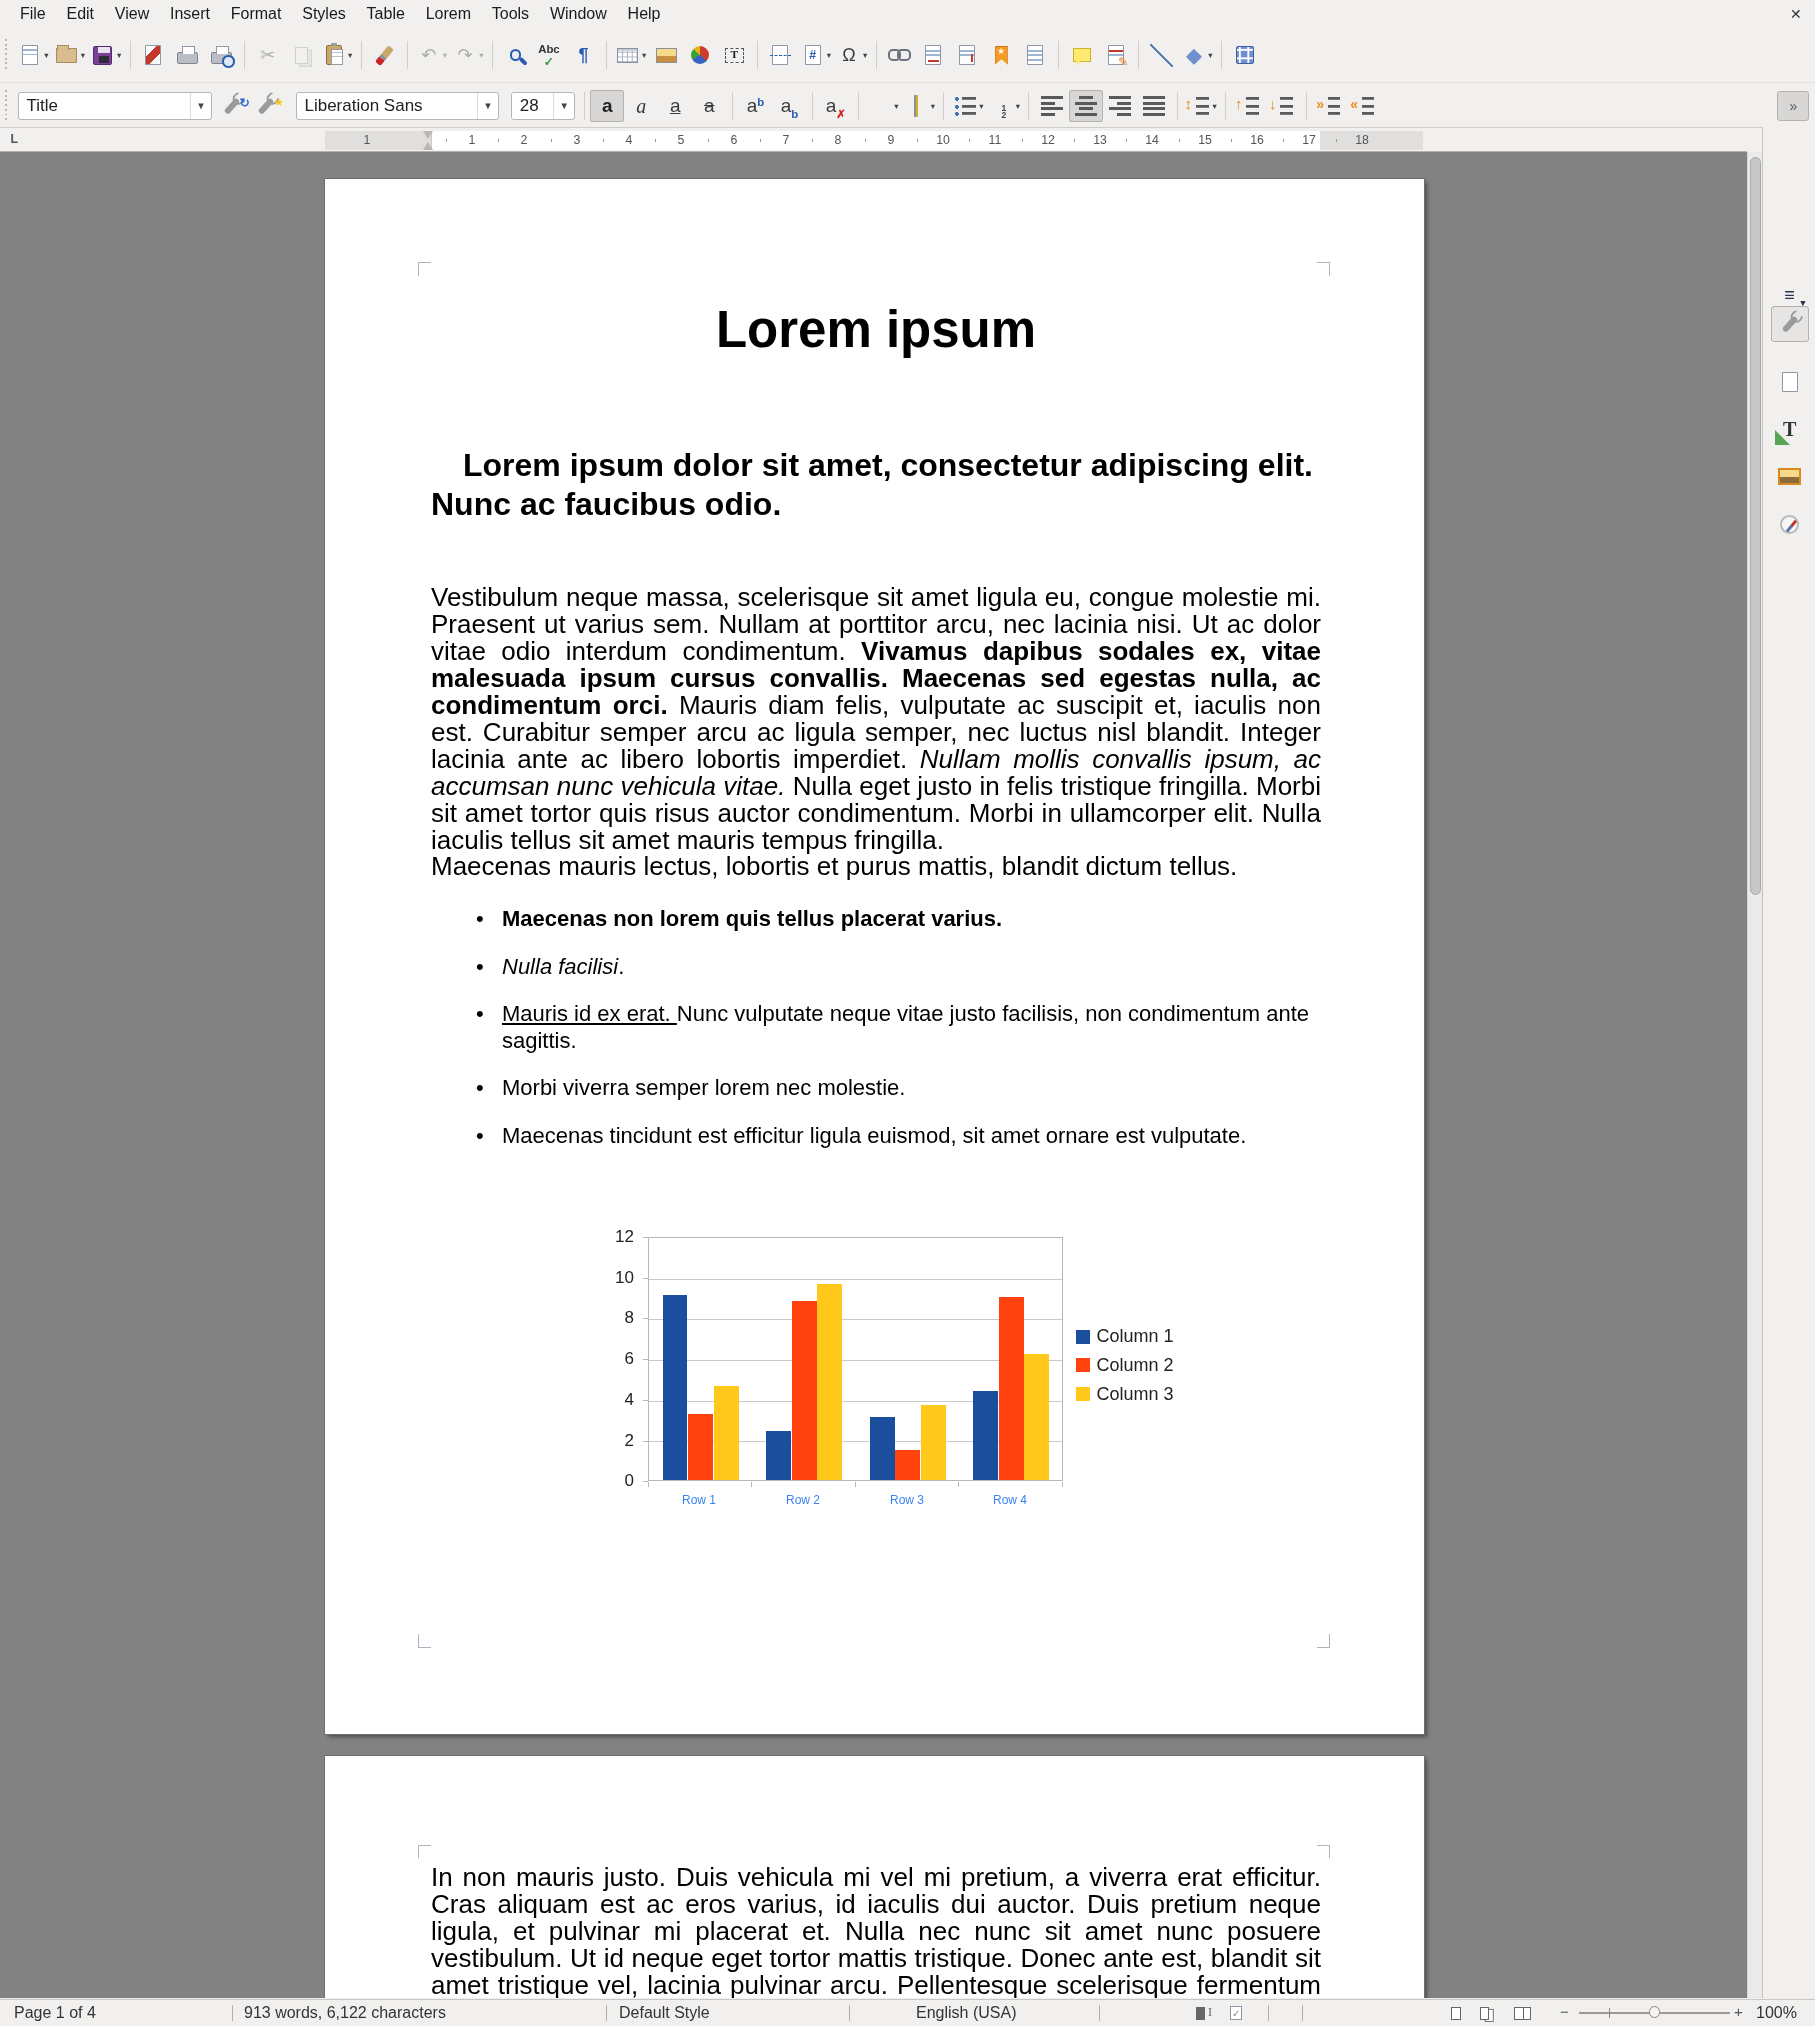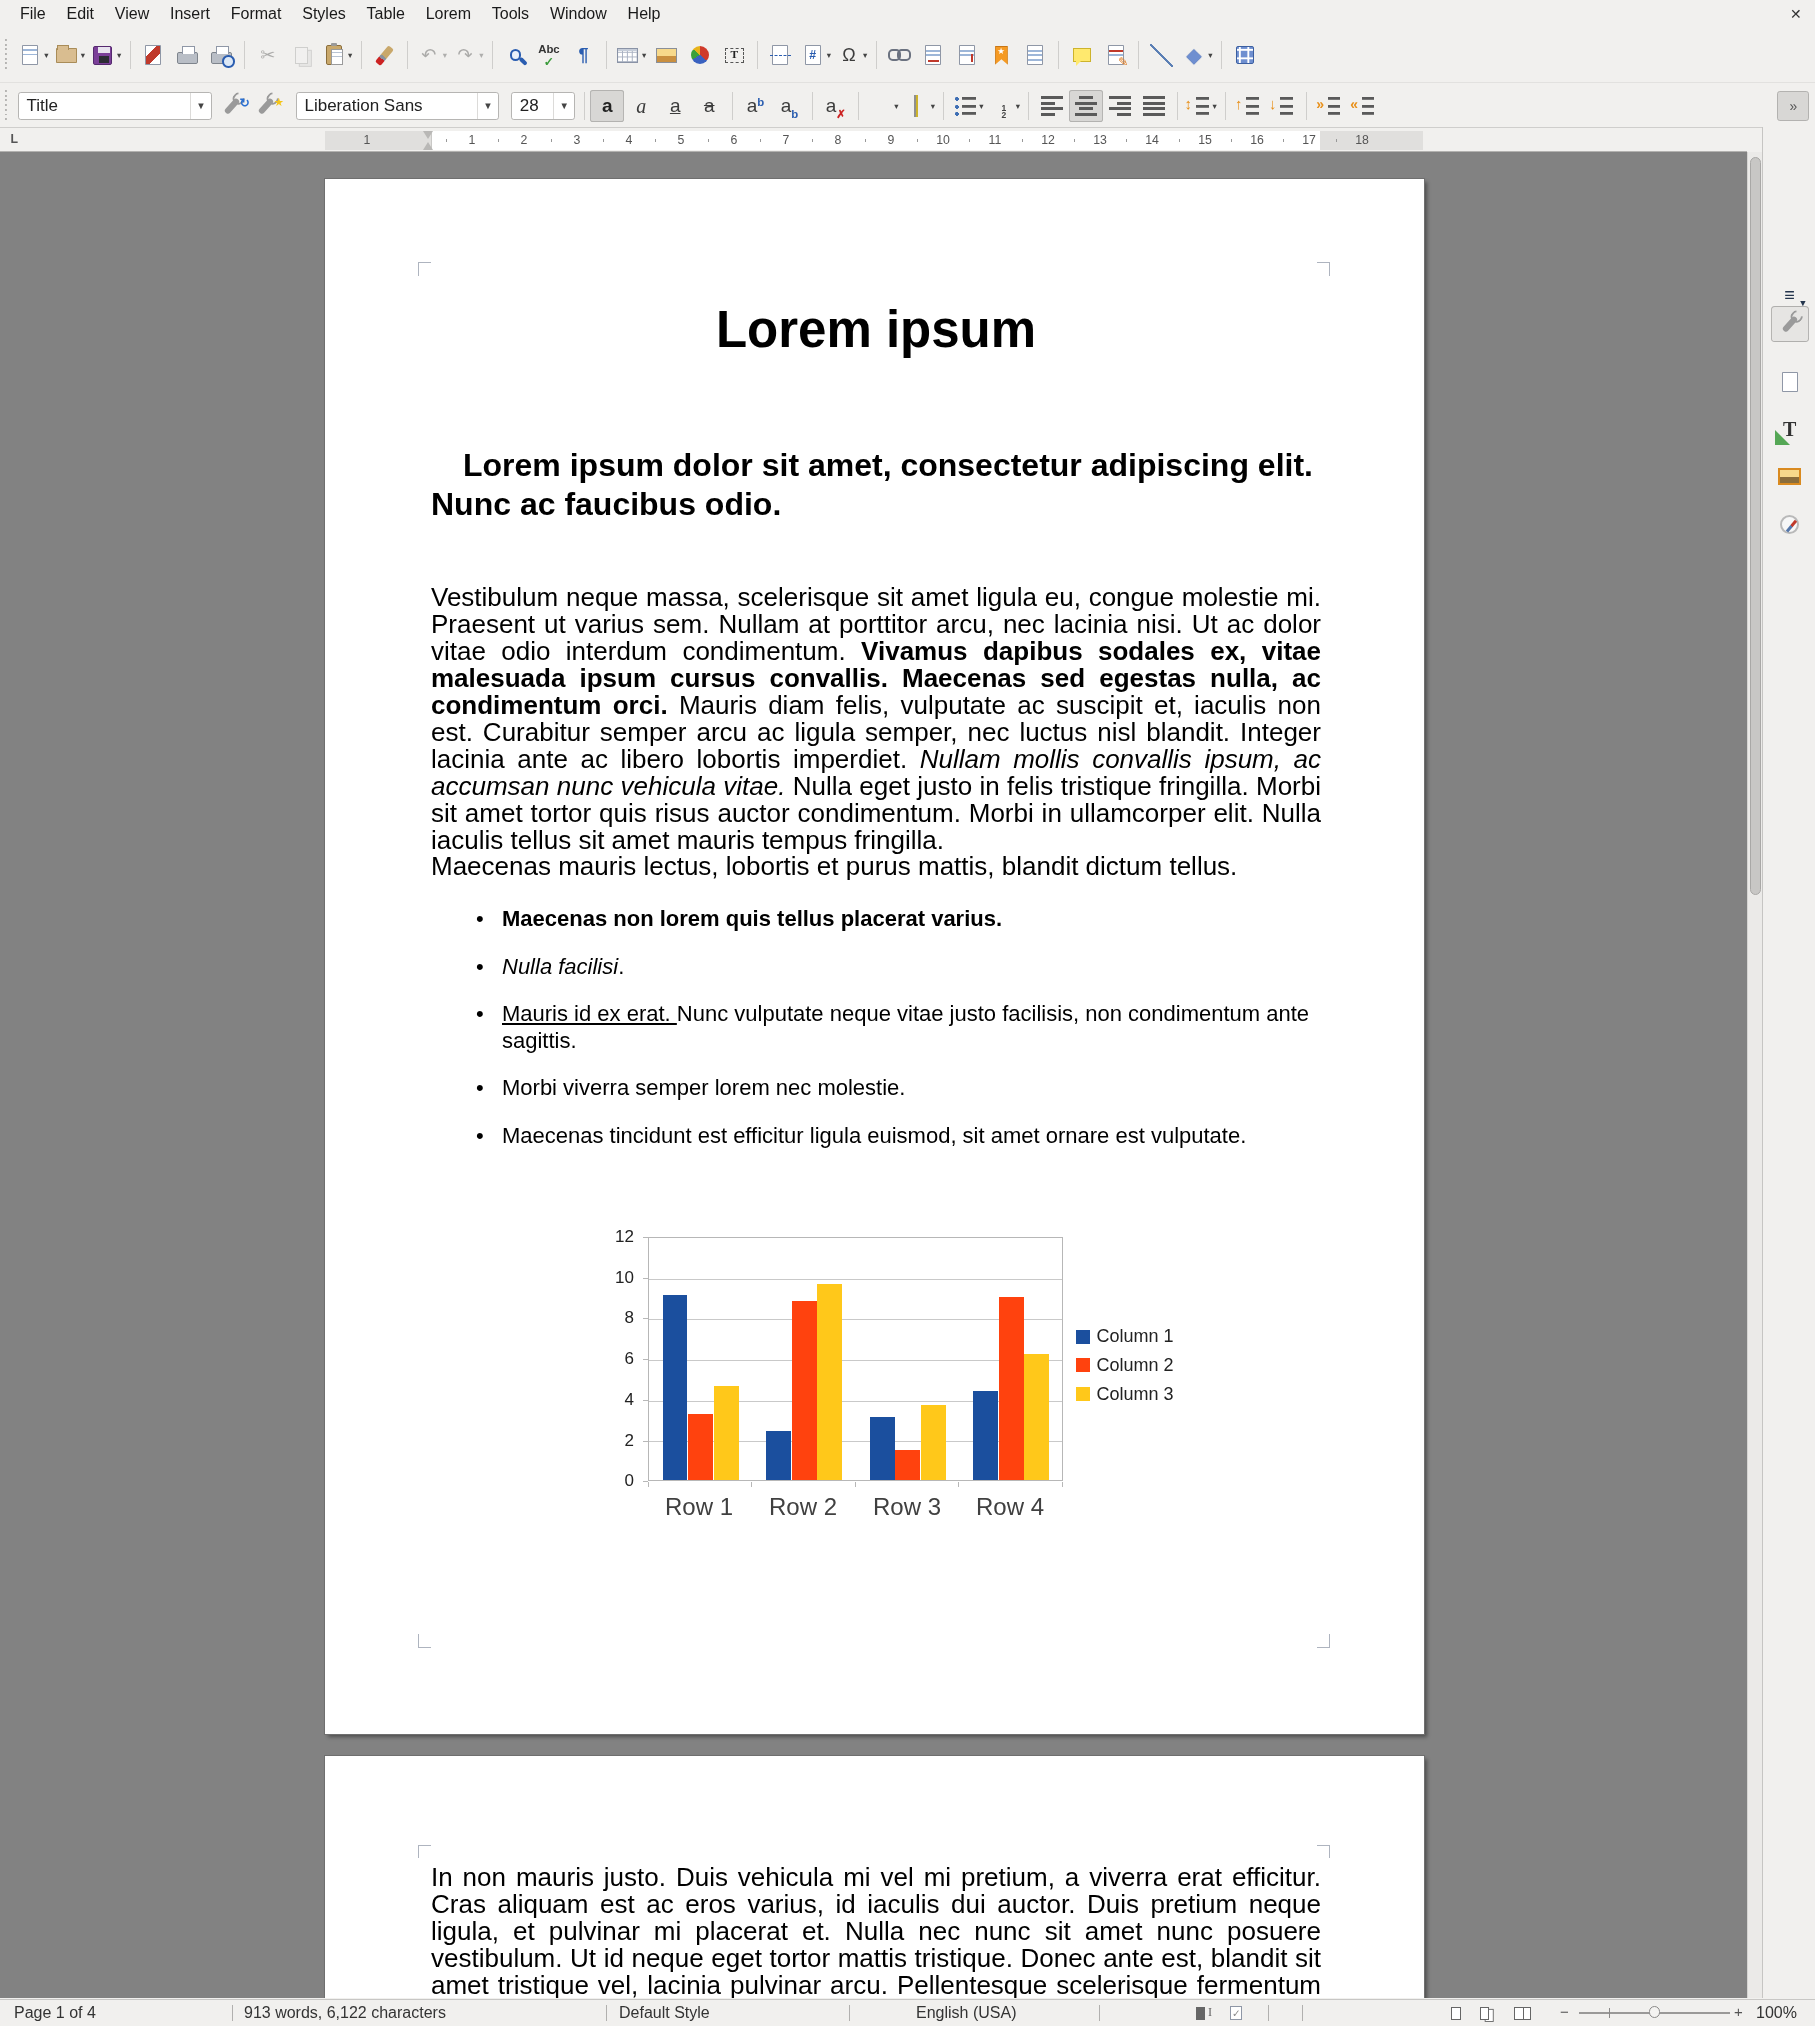--- a/index.html
+++ b/index.html
@@ -183,21 +183,21 @@
   .doc-list li::before{content:"•";position:absolute;left:1.9px;top:0;font-size:22px}
   .p2page{top:108px;}
 
   
   .chart{position:absolute;left:262px;top:1041px;width:606px;height:345px;background:#fff}
   .plot{position:absolute;left:61px;top:17px;width:415px;height:244px;border:0.9px solid #b7b7b7}
   .gridline{position:absolute;left:0;width:100%;height:0.9px;background:#c9c9c9}
   .ylab{position:absolute;width:47px;text-align:right;font-size:17px;color:#222;transform:translateY(-50%)}
   .ytick{position:absolute;width:4.7px;height:0.9px;background:#b7b7b7;left:56px}
   .xtick{position:absolute;width:0.9px;height:4.7px;background:#b7b7b7;top:262px}
-  .xlab{position:absolute;top:273px;font-size:24px;color:#404040;transform:translateX(-50%)}
+  .xlab{position:absolute;top:273px;font-size:12px;color:#3b82f6;transform:translateX(-50%)}
   .bar{position:absolute;bottom:0}
   .legend{position:absolute;left:489px;top:106px}
   .lrow{display:flex;align-items:center;margin-bottom:7.6px}
   .lsq{width:14px;height:14px;margin-right:6.6px;flex:0 0 14px}
   .ltxt{font-size:18px;color:#222;white-space:nowrap}
 
   
   .vscroll{position:absolute;left:1747px;top:0;width:15px;height:1846px;background:#ebeae8;border-left:0.9px solid #d5d4d2}
   .vthumb{position:absolute;left:1.9px;top:4.7px;width:11.4px;height:738px;background:#c8c7c5;border:0.9px solid #a9a8a6;border-radius:5.7px}
   .sidebar{position:absolute;left:1762px;top:-24.6px;width:53px;height:1871px;background:#f1f0ee;border-left:0.9px solid #c6c5c3}

